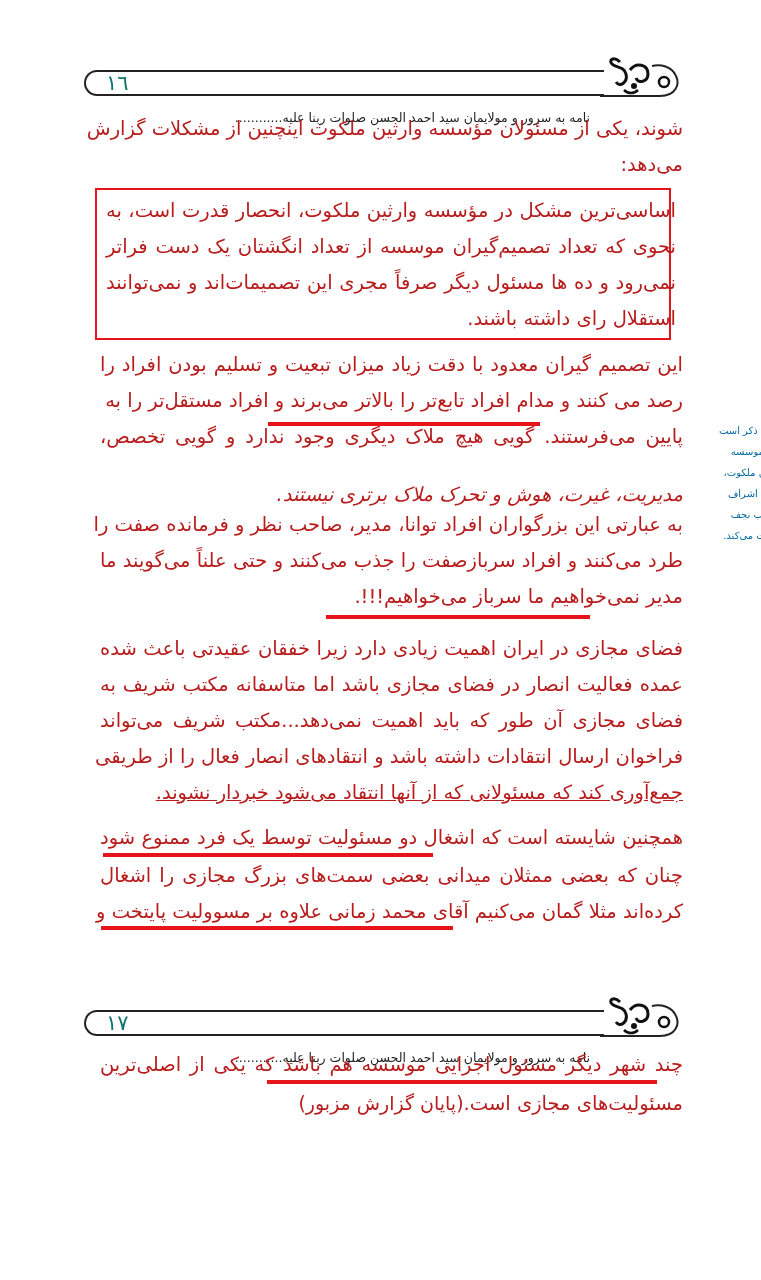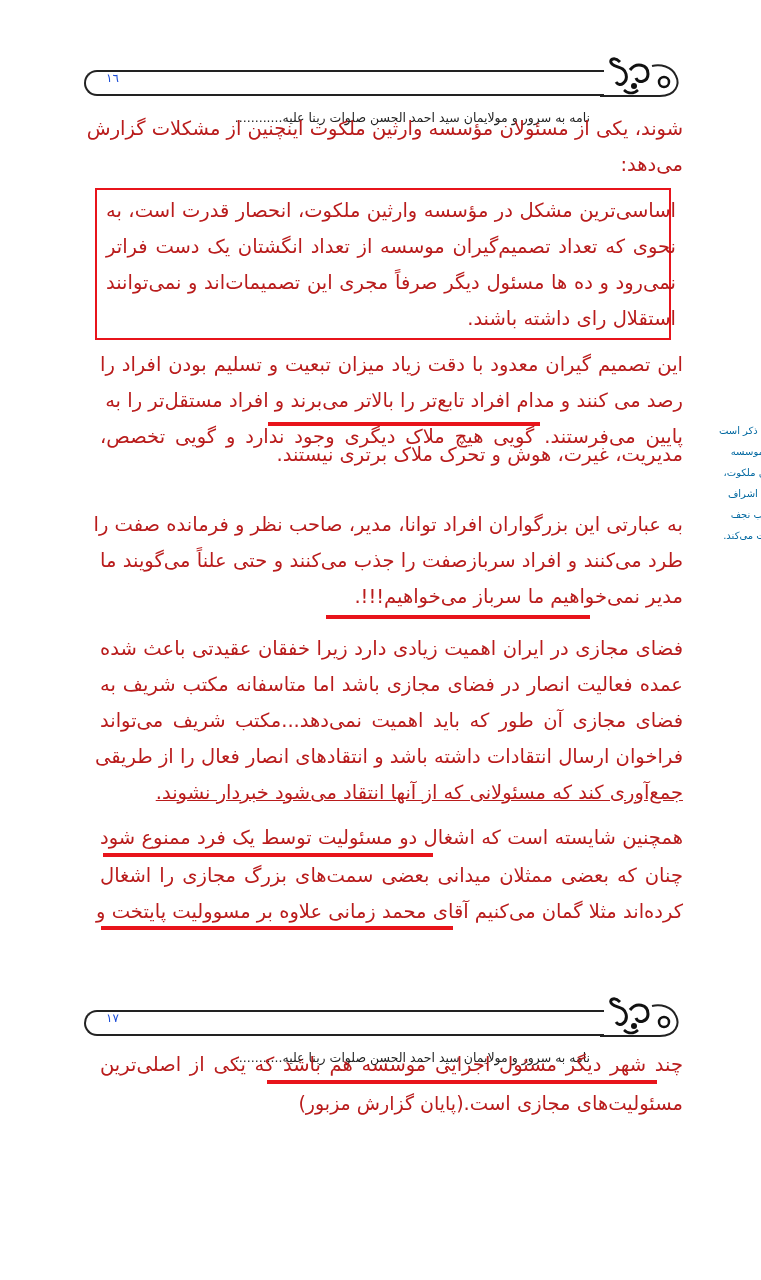--- a/index.html
+++ b/index.html
@@ -13,21 +13,21 @@
     .header-frame {
       position: absolute; left: 0; top: 18px; width: 520px; height: 26px;
       border: 2px solid #222; border-right: none; border-radius: 14px 0 0 14px;
       box-sizing: border-box;
     }
     .header-text {
       position: absolute; right: 92px; top: 22px; font-size: 12.5px; direction: rtl;
       white-space: nowrap; color:#222;margin-top:36px;
     }
     .header-num {
-      position: absolute; left: 22px; top: 19px; font-size: 12px; color:#1d4ed8;
+      position: absolute; left: 22px; top: 19px; font-size: 21px; color:#0f766e;
     }
     .ornament {
       position: absolute; right: 0; top: 0; width: 92px; height: 46px;
     }
     .body-line {
       position: absolute; right: 78px; direction: rtl; font-size: 19.5px;
       white-space: nowrap; line-height: 30px; color:#b91c1c;
     }
     .justify { left: 100px; text-align: justify; text-align-last: justify; }
     .red-box {
@@ -67,21 +67,21 @@
 <div class="red-box"></div>
 <div class="body-line justify" style="top:196px; right:85px; left:106px;">اساسی‌ترین مشکل در مؤسسه وارثین ملکوت، انحصار قدرت است، به</div>
 <div class="body-line justify" style="top:232px; right:85px; left:106px;">نحوی که تعداد تصمیم‌گیران موسسه از تعداد انگشتان یک دست فراتر</div>
 <div class="body-line justify" style="top:268px; right:85px; left:106px;">نمی‌رود و ده ها مسئول دیگر صرفاً مجری این تصمیمات‌اند و نمی‌توانند</div>
 <div class="body-line" style="top:304px; right:85px;">استقلال رای داشته باشند.</div>
 
 <div class="body-line justify" style="top:350px;">این تصمیم گیران معدود با دقت زیاد میزان تبعیت و تسلیم بودن افراد را</div>
 <div class="body-line justify" style="top:386px;margin-left:40px;">رصد می کنند و مدام افراد تابع‌تر را بالاتر می‌برند و افراد مستقل‌تر را به</div>
 <div class="underline" style="left:268px; top:422px; width:272px;"></div>
 <div class="body-line justify" style="top:422px;">پایین می‌فرستند. گویی هیچ ملاک دیگری وجود ندارد و گویی تخصص،</div>
-<div class="body-line" style="top:440px;">مدیریت، غیرت، هوش و تحرک ملاک برتری نیستند.</div>
+<div class="body-line" style="top:480px;font-style:italic;">مدیریت، غیرت، هوش و تحرک ملاک برتری نیستند.</div>
 
 <div class="side-note">
   <div>لازم به ذکر است</div>
   <div>که موسسه</div>
   <div>وارثین ملکوت،</div>
   <div>تحت اشراف</div>
   <div>مکتب نجف</div>
   <div>فعالیت می‌کند.</div>
 </div>
 

